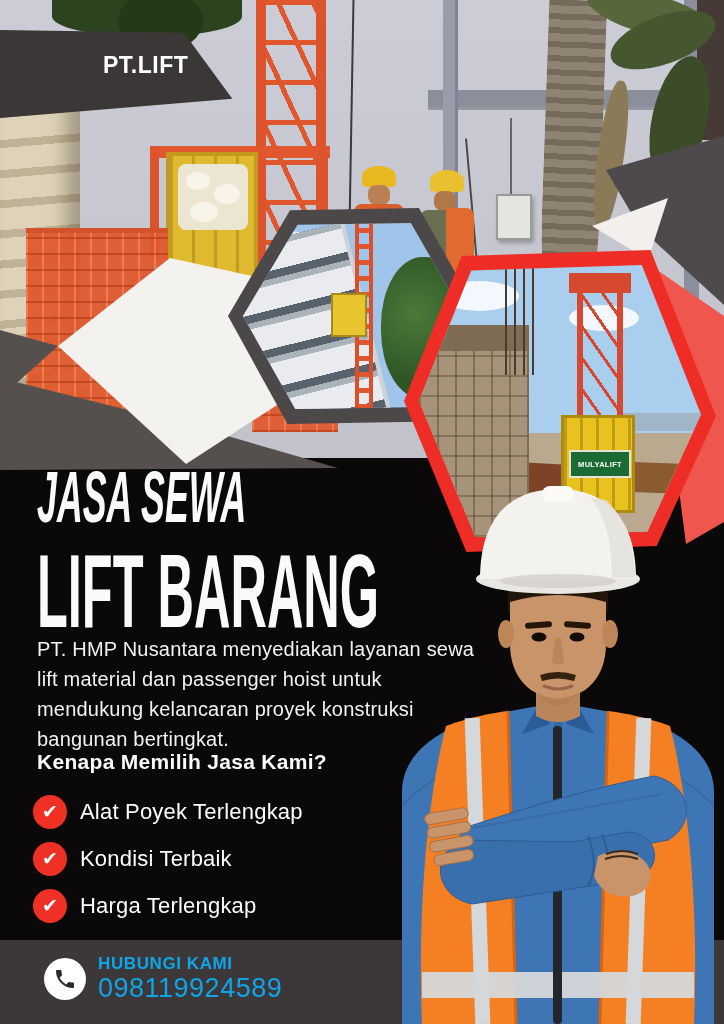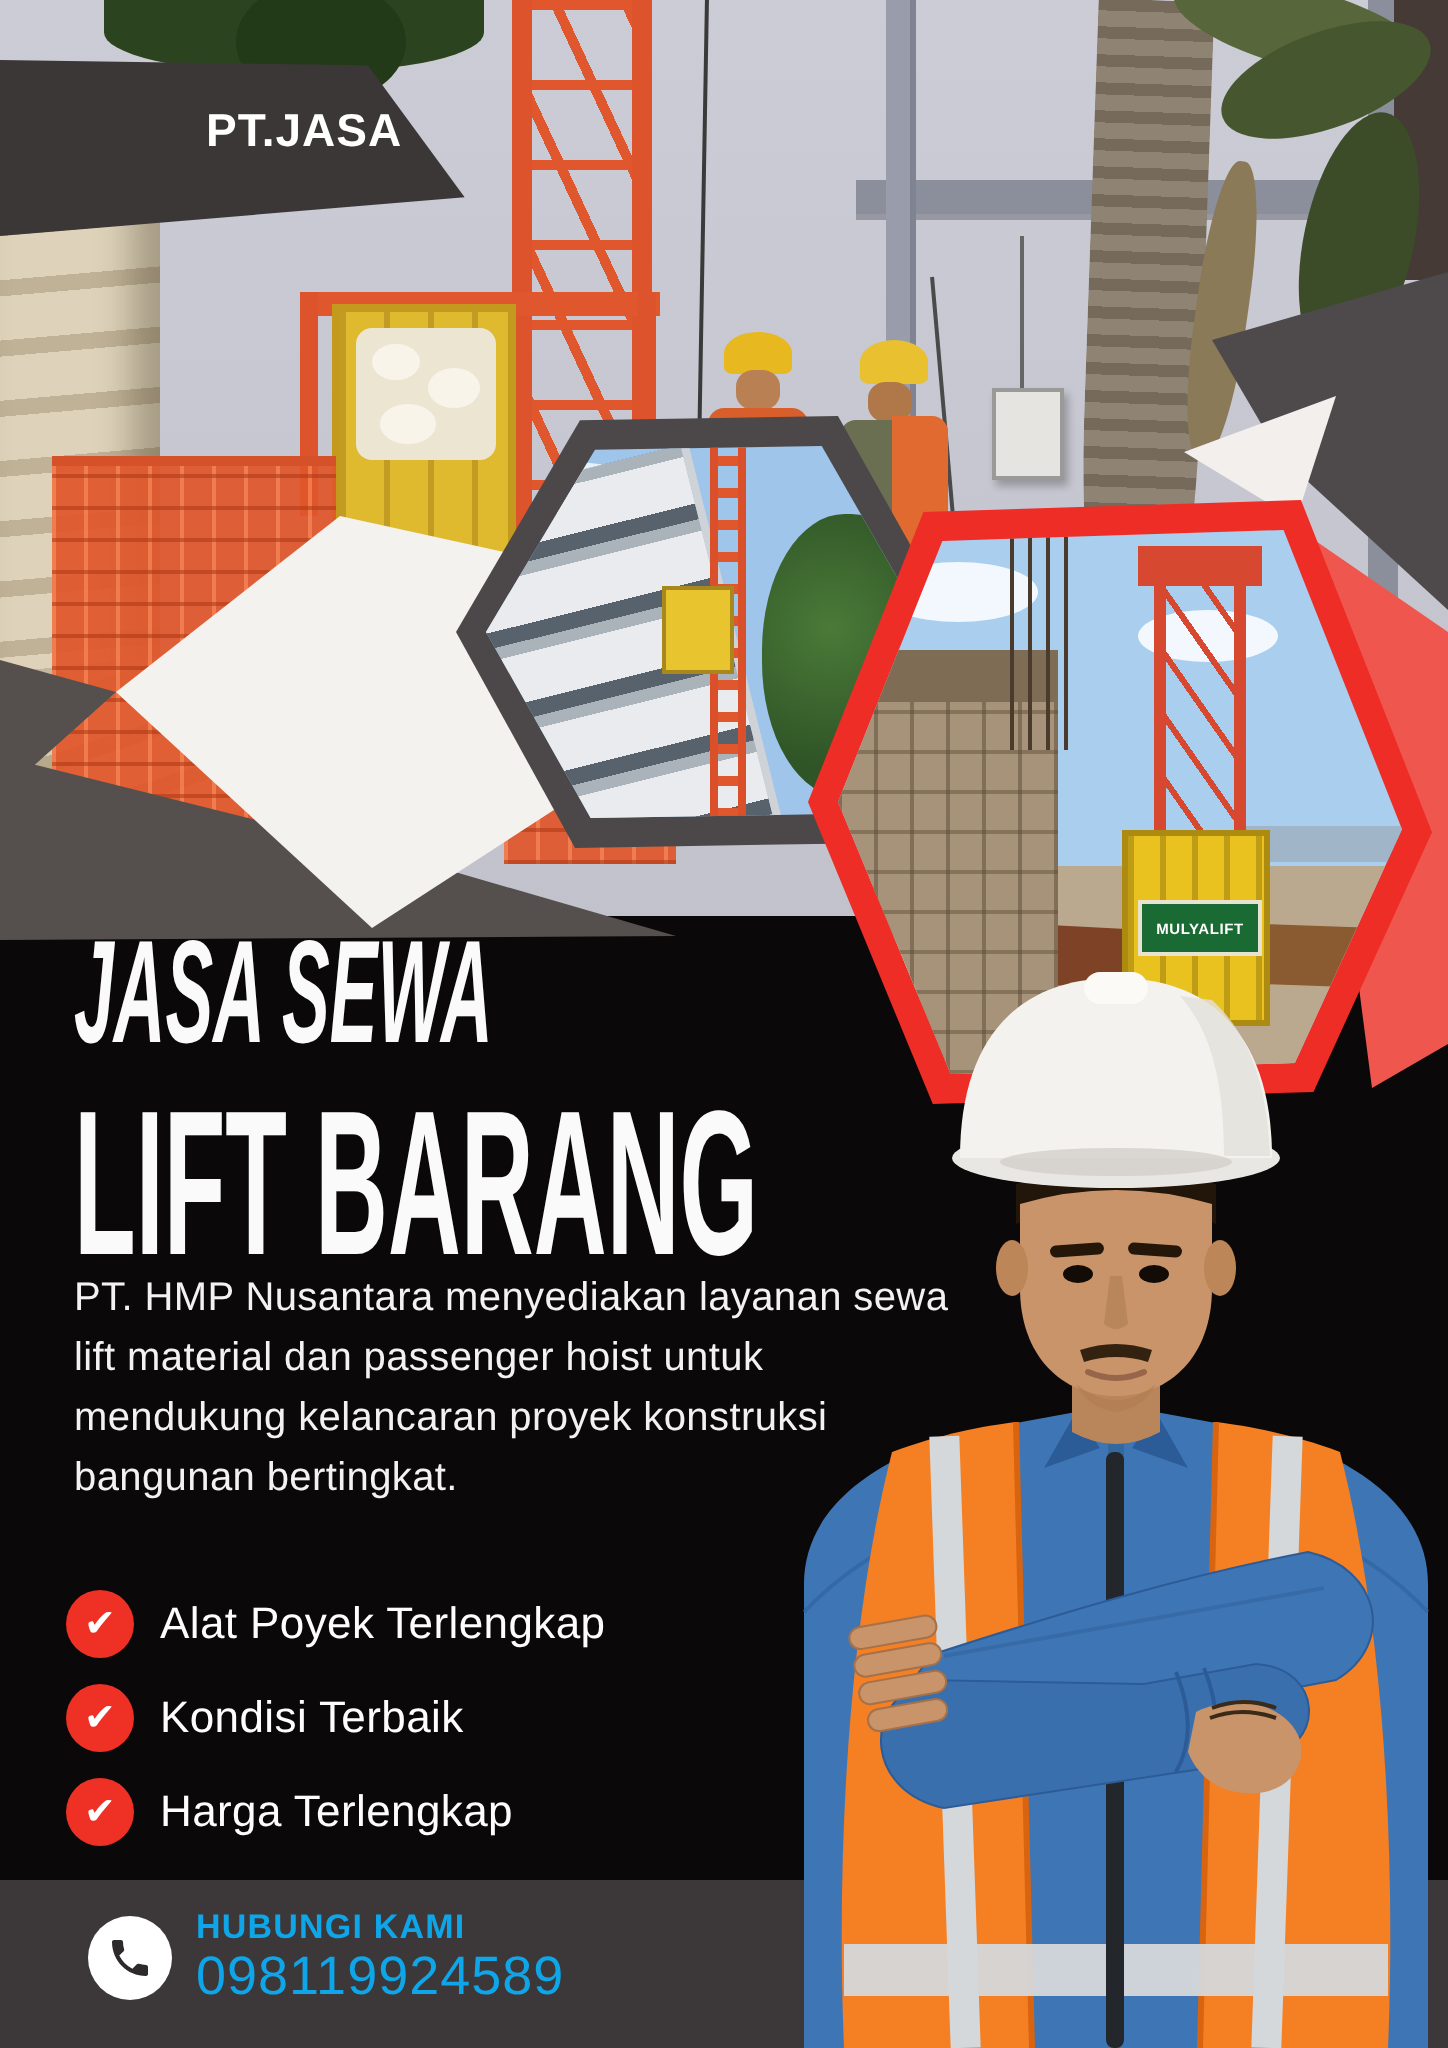--- a/index.html
+++ b/index.html
@@ -167,21 +167,21 @@
   <svg class="abs decor" viewBox="0 0 724 1024">
     <polygon points="0,378 200,428 338,468 0,470" fill="#55504e"></polygon>
     <polygon points="0,330 58,346 0,398" fill="#55504e"></polygon>
     <polygon points="58,346 170,258 252,276 297,392 186,464" fill="#f4f2ef"></polygon>
     <polygon points="606,170 724,136 724,305 640,228" fill="#4e4a4b"></polygon>
     <polygon points="592,226 668,198 648,260" fill="#f2efec"></polygon>
     <polygon points="628,250 724,316 724,522 686,544 650,266" fill="#ef574e"></polygon>
   </svg>
 
   <div class="abs banner">
-    <div class="banner-text">PT.JASA</div>
+    <div class="banner-text">PT.LIFT</div>
   </div>
 
   <div class="abs hex hex-gray">
     <div class="hex hex-gray-in">
       <div class="hx-cloud"></div>
       <div class="hx-bldg"></div>
       <div class="hx-mast"></div>
       <div class="hx-cage"></div>
       <div class="hx-tree"></div>
     </div>
@@ -263,20 +263,21 @@
     <path d="M88,103 C88,42 118,13 166,13 C214,13 244,42 244,103 Z" fill="#f4f2ef"></path>
     <path d="M214,24 C236,44 242,74 243,102 L220,102 C220,66 214,40 198,22 Z" fill="#e2e0db" opacity=".8"></path>
     <rect x="150" y="10" width="32" height="16" rx="8" fill="#fbfaf7"></rect>
     <ellipse cx="166" cy="105" rx="58" ry="7" fill="#cfccc6" opacity=".7"></ellipse>
   </svg>
 
   <div class="abs txt title1"><span class="compress">JASA SEWA</span></div>
   <div class="abs txt title2"><span class="compress">LIFT BARANG</span></div>
   <div class="abs txt desc">PT. HMP Nusantara menyediakan layanan sewa lift material dan passenger hoist untuk mendukung kelancaran proyek konstruksi bangunan bertingkat.</div>
 
+  <div class="abs txt why-head">Kenapa Memilih Jasa Kami?</div>
   <div class="abs txt why-list">
     <div class="why-row">
       <div class="chk">✔</div>
       <div class="chk-label">Alat Poyek Terlengkap</div>
     </div>
     <div class="why-row">
       <div class="chk">✔</div>
       <div class="chk-label">Kondisi Terbaik</div>
     </div>
     <div class="why-row">

